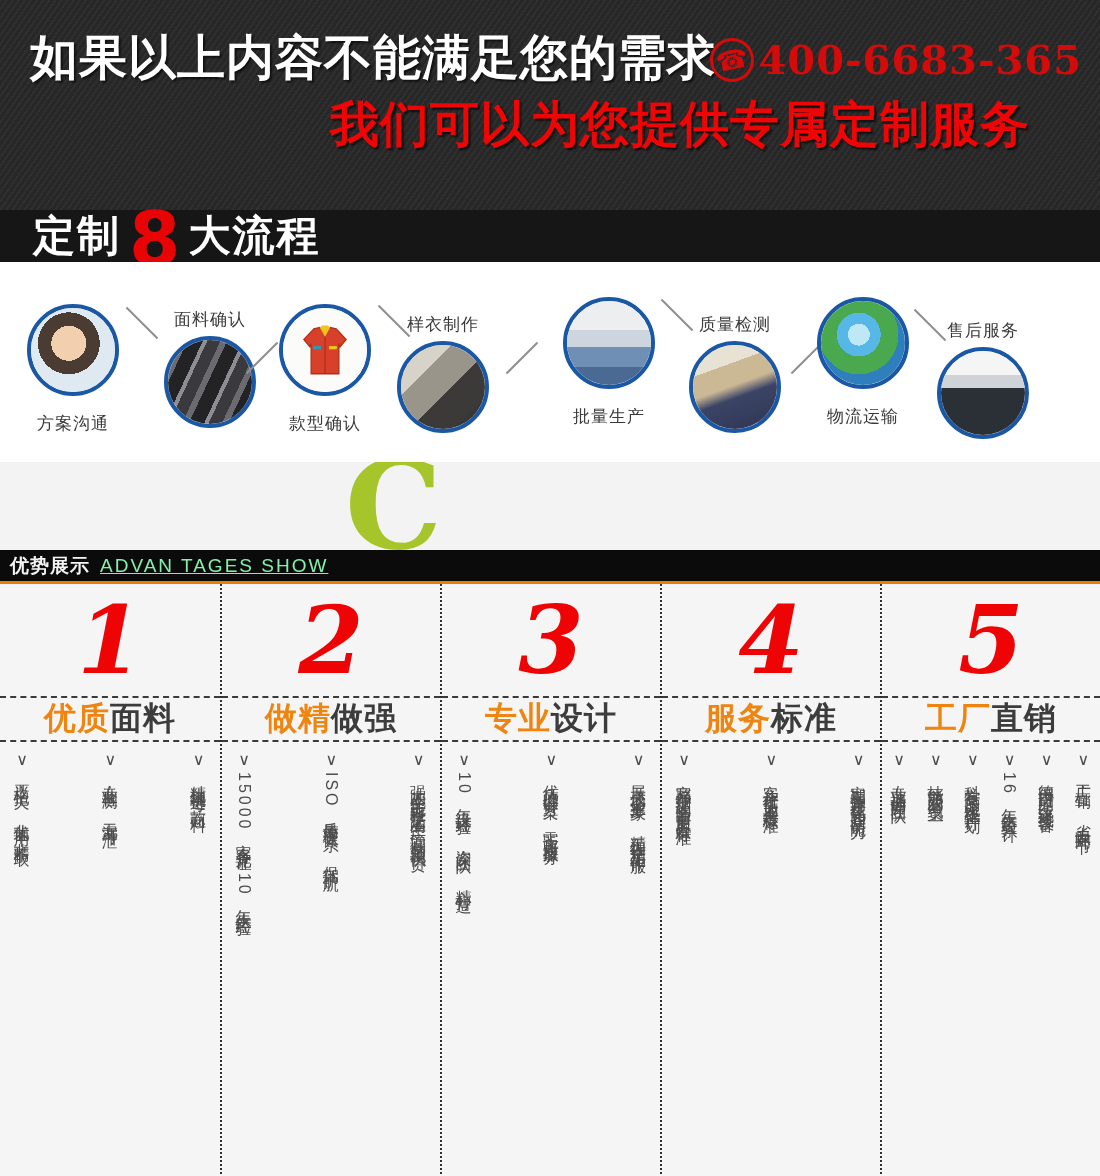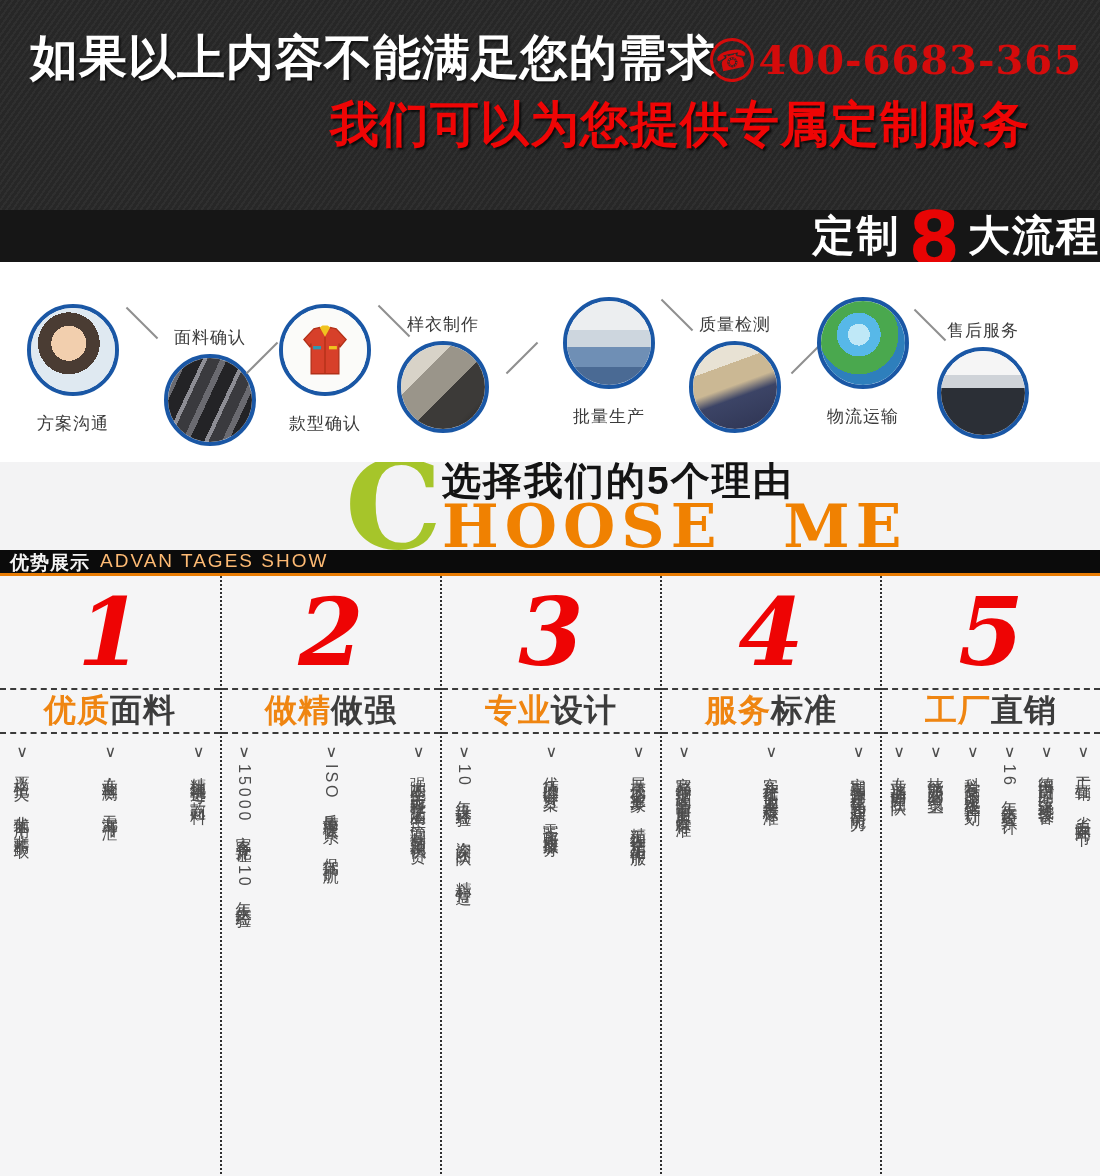--- a/index.html
+++ b/index.html
@@ -29,21 +29,21 @@
   }
   .subheadline {
     position:absolute; left:330px; top:92px;
     color:#ef0505; font-size:49px; font-weight:bold; letter-spacing:1px;
     text-shadow:2px 2px 2px rgba(0,0,0,.7); white-space:nowrap;
   }
 
   
   .band {
     height:52px; background:#161616;
-    display:flex; align-items:center; justify-content:flex-end;
+    display:flex; align-items:center; justify-content:flex-start;padding-left:33px;
   }
   .band-txt { color:#fff; font-size:42px; font-weight:bold; letter-spacing:2px; }
   .band-num {
     color:#e80404; font-size:74px; font-weight:900; line-height:0.8;
     margin:0 8px; font-family:"DejaVu Sans","Liberation Sans",sans-serif;
     transform:translateY(4px);
   }
 
   
   .process { position:relative; height:200px; background:#fff; }
@@ -83,25 +83,25 @@
   .choose-right { display:flex; flex-direction:column; }
   .choose-cn { font-size:39px; font-weight:bold; color:#141414; letter-spacing:2px; line-height:1.0; }
   .choose-en {
     font-family:"DejaVu Serif","Liberation Serif",serif;
     font-size:60px; font-weight:bold; color:#f08101; line-height:0.8;
     letter-spacing:6px; word-spacing:34px; margin-top:2px;
   }
 
   
   .adv-bar {
-    height:26px; background:#0b0b0b; border-bottom:3px solid #e87c04;
-    display:flex; align-items:flex-start; padding-left:10px;
+    height:34px; background:#0b0b0b; border-bottom:3px solid #e87c04;
+    display:flex; align-items:center; padding-left:10px;
   }
   .adv-cn { color:#f4f4f4; font-size:19px; font-weight:bold; letter-spacing:1px; }
-  .adv-en { color:#fdba74; font-size:19px; margin-left:10px; letter-spacing:2px; }
+  .adv-en { color:#86efac; font-size:19px; margin-left:10px; letter-spacing:2px;text-decoration:underline; }
 
   
   .columns { display:flex; height:614px; background:#f5f5f6; }
   .col { width:220px; display:flex; flex-direction:column; }
   .col + .col { border-left:2px dotted #2f2f2f; }
   .num {
     height:112px; display:flex; align-items:center; justify-content:center;
     font-family:"DejaVu Serif","Liberation Serif",serif;
     font-style:italic; font-weight:bold; font-size:94px; color:#ee0404; line-height:1;
   }
@@ -147,21 +147,21 @@
 
     <div class="step" style="left:27px; top:42px;">
       <div class="circle">
           <div class="photo-0"></div>
         </div>
       <div class="step-label label-below">方案沟通</div>
     </div>
 
     <div class="connector con-down" style="left:120px; top:60px;"></div>
 
-    <div class="step" style="left:164px; top:92px;">
+    <div class="step" style="left:164px; top:74px;">
       <div class="circle">
           <div class="photo-1"></div>
         </div>
       <div class="step-label label-above">面料确认</div>
     </div>
 
     <div class="connector con-up" style="left:240px; top:95px;"></div>
 
     <div class="step" style="left:279px; top:42px;">
       <div class="circle">
@@ -220,24 +220,20 @@
       <div class="circle">
           <div class="photo-7"></div>
         </div>
       <div class="step-label label-above">售后服务</div>
     </div>
 
   </section>
 
   <section class="choose">
     <span class="big-c">C</span>
-    <div class="choose-right">
-      <div class="choose-cn">选择我们的5个理由</div>
-      <div class="choose-en">HOOSE ME</div>
-    </div>
   </section>
 
   <div class="adv-bar">
     <span class="adv-cn">优势展示</span>
     <span class="adv-en">ADVAN TAGES SHOW</span>
   </div>
 
   <section class="columns">
 
     <div class="col">

